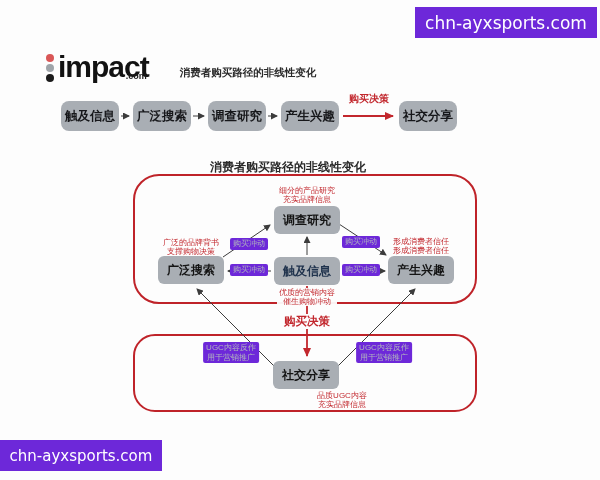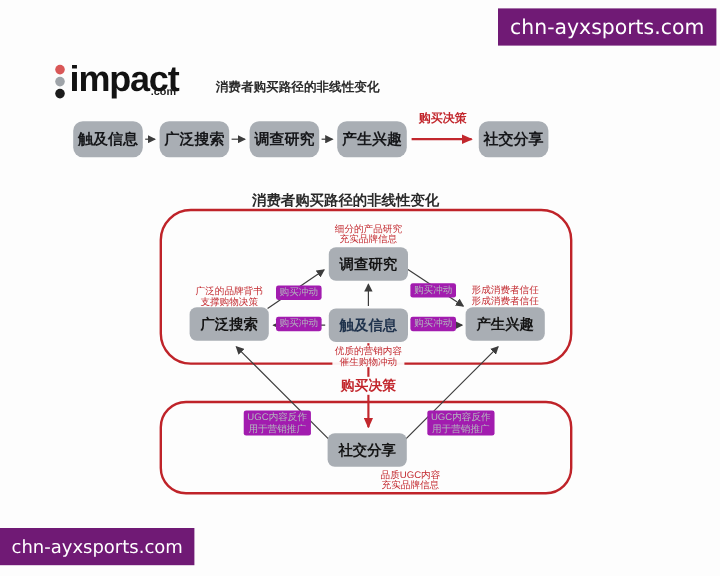--- a/index.html
+++ b/index.html
@@ -2,21 +2,21 @@
 <html><head>
 <meta charset="utf-8">
 <style>
   html,body{margin:0;padding:0;background:#ffffff;}
   .canvas{
     position:relative;width:600px;height:480px;background:#fdfdfd;overflow:hidden;
     font-family:"Liberation Sans","DejaVu Sans",sans-serif;
   }
   
   .banner{
-    position:absolute;background:#701a75;color:#ffffff;
+    position:absolute;background:#6d28d9;color:#ffffff;
     display:flex;align-items:center;justify-content:center;
     font-family:"DejaVu Sans","Liberation Sans",sans-serif;
     text-align:right;
   }
   .banner-top{left:415px;top:7px;width:182px;height:31px;font-size:17px;}
   .banner-bottom{left:0;top:440px;width:162px;height:31px;font-size:15px;}
   
   .logo{position:absolute;left:46px;top:47px;display:flex;align-items:flex-end;}
   .logo-dots{display:flex;flex-direction:column;gap:2px;margin-top:7px;margin-right:4px;}
   .dot{width:8px;height:8px;border-radius:50%;}
@@ -67,21 +67,21 @@
   .note-share{left:306px;top:391px;margin-left:36px;}
   .nl-decision{
     position:absolute;left:307px;top:314px;transform:translateX(-50%);
     font-size:11.5px;font-weight:bold;color:#c2272d;background:#fdfdfd;padding:0 3px;
     white-space:nowrap;z-index:4;
   }
   
   .graylbl{
     position:absolute;transform:translateX(-50%);text-align:center;
     font-size:8px;color:#b2b7bd;line-height:9.5px;white-space:nowrap;
-    background:#a21caf;border-radius:2px;padding:1px 3px;z-index:4;
+    background:#6d28d9;border-radius:2px;padding:1px 3px;z-index:4;
   }
   .imp1{left:249px;top:238px;}
   .imp2{left:361px;top:236px;}
   .imp3{left:249px;top:264px;}
   .imp4{left:361px;top:264px;}
   .ugc-left{left:231px;top:342px;}
   .ugc-right{left:384px;top:342px;}
   .ugc .ln{display:block;}
   
   .arrows{position:absolute;left:0;top:0;z-index:2;pointer-events:none;}

